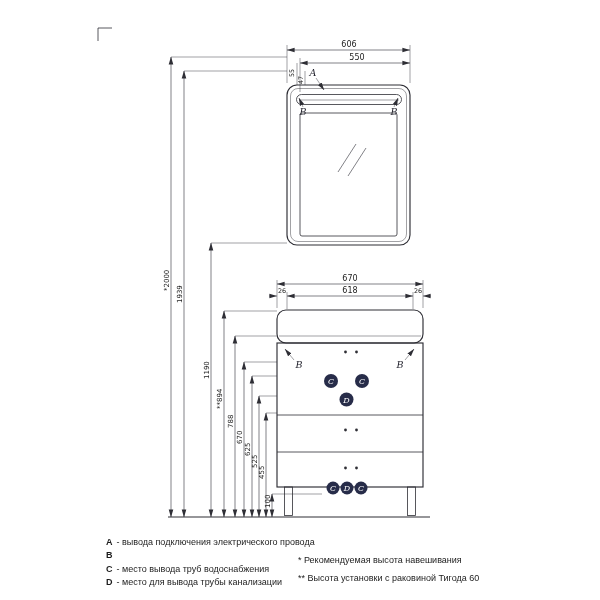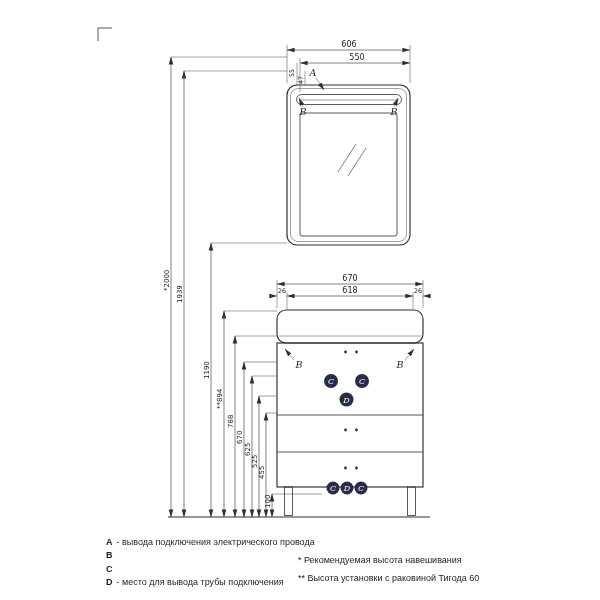--- a/index.html
+++ b/index.html
@@ -187,23 +187,24 @@
 <div class="legend">
   <div class="row">
     <span class="key">A</span>
     <span>- вывода подключения электрического провода</span>
   </div>
   <div class="row">
     <span class="key">B</span>
   </div>
   <div class="row">
     <span class="key">C</span>
+    <span>- место вывода труб водоснабжения</span>
   </div>
   <div class="row">
     <span class="key">D</span>
-    <span>- место для вывода трубы подключения</span>
+    <span>- место для вывода трубы канализации</span>
   </div>
 </div>
 
 <div class="notes">
   <div>* Рекомендуемая высота навешивания</div>
   <div>** Высота установки с раковиной Тигода 60</div>
 </div>
 
 </body></html>

